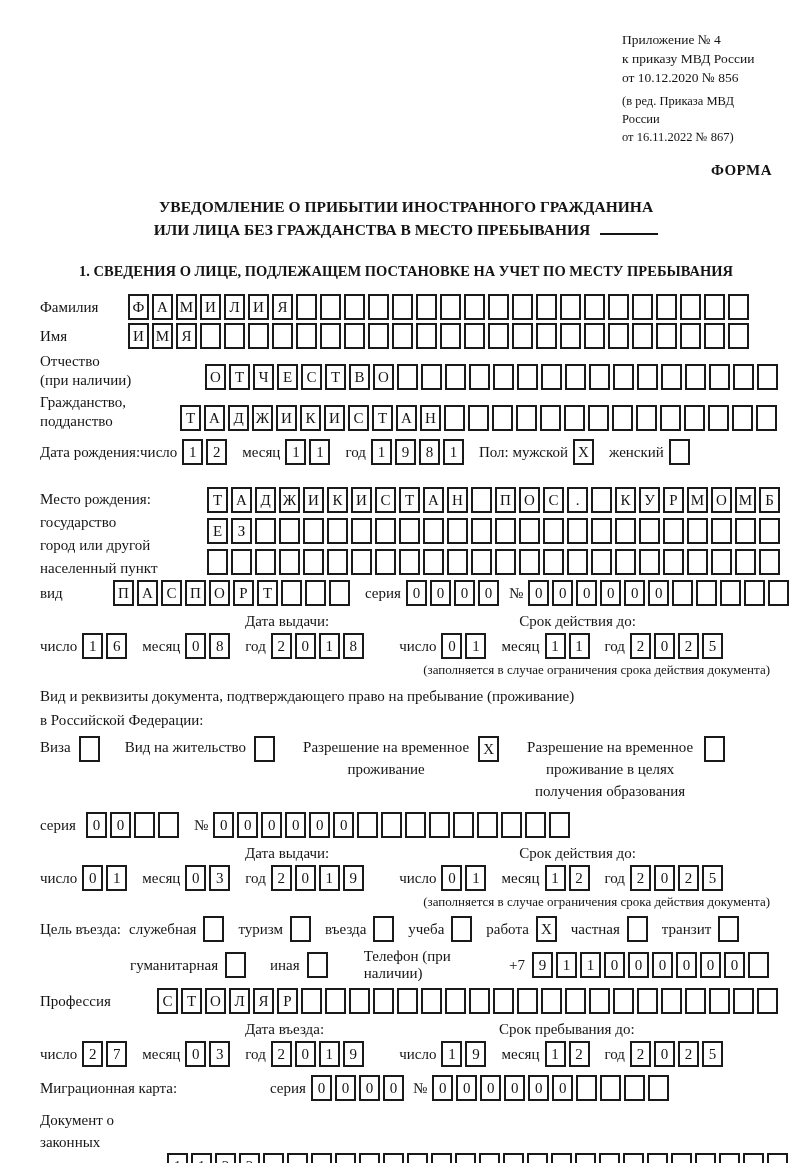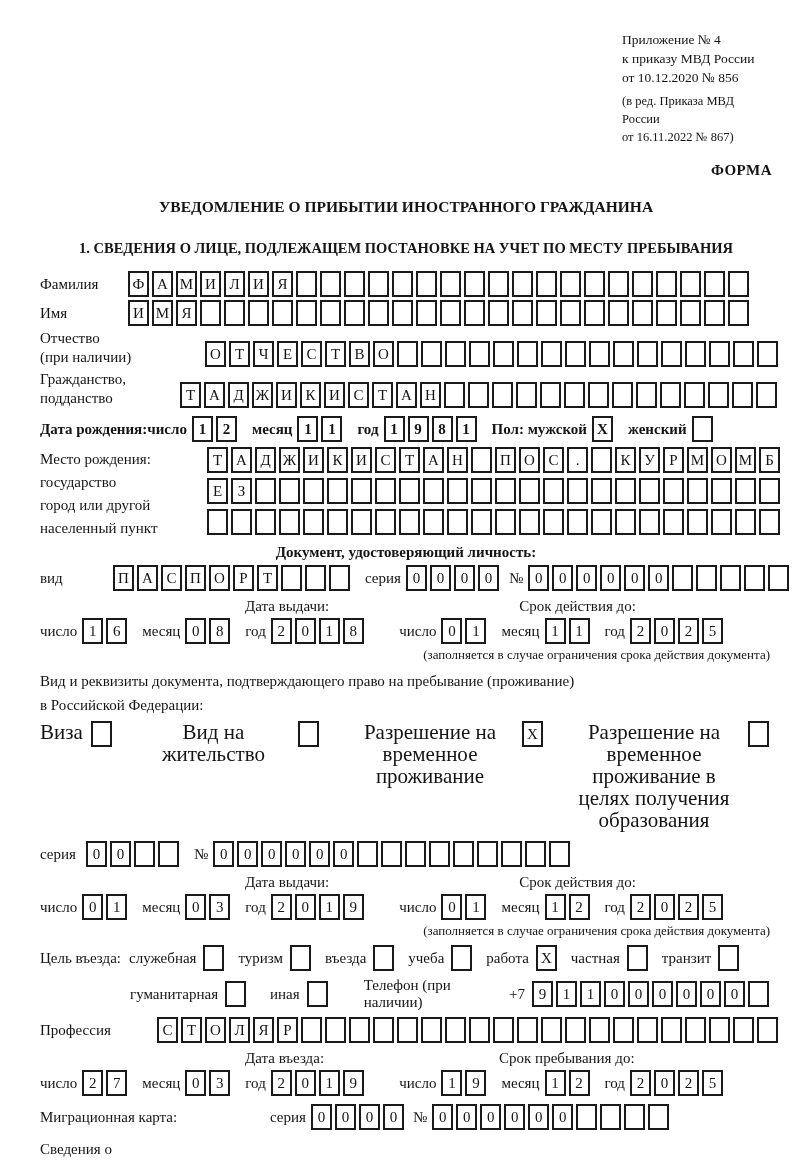--- a/index.html
+++ b/index.html
@@ -32,21 +32,21 @@
   .dates-row{display:flex;align-items:center;margin-bottom:3px;}
   .dates-right{margin-left:auto;margin-right:46px;}
   .dhead-row{display:flex;font-size:15px;margin:7px 0 3px 0;}
   .note{font-size:13px;text-align:right;margin:1px 2px 6px 0;}
 
   .docline{font-size:15px;line-height:24px;}
   .dochead{font-weight:bold;font-size:15px;text-align:center;margin:4px 0 4px 0;}
 
   .optrow{display:flex;align-items:flex-start;margin:4px 0 10px 0;}
   .opt{display:flex;align-items:flex-start;}
-  .optlbl{font-size:21px;line-height:22px;text-align:center;}
+  .optlbl{font-size:15px;line-height:22px;text-align:center;}
   .opt .cells{margin-left:8px;margin-top:0;}
 
   .pitem{display:inline-flex;align-items:center;margin-right:11px;}
   .pitem .plbl{font-size:15px;margin-right:7px;}
   .indent90{margin-left:90px;}
   .phone-label{font-size:15px;margin:0 10px 0 22px;}
   .phone-prefix{font-size:15px;margin-right:7px;}
 
   .bp-rows .cells{margin-bottom:5px;display:flex;}
 </style>
@@ -59,20 +59,21 @@
     <div>Приложение № 4</div>
     <div>к приказу МВД России</div>
     <div>от 10.12.2020 № 856</div>
     <div class="ed ed1">(в ред. Приказа МВД России</div>
     <div class="ed">от 16.11.2022 № 867)</div>
   </div>
   <div class="forma">ФОРМА</div>
 
   <div class="title">
     <div>УВЕДОМЛЕНИЕ О ПРИБЫТИИ ИНОСТРАННОГО ГРАЖДАНИНА</div>
+    <div><span>ИЛИ ЛИЦА БЕЗ ГРАЖДАНСТВА В МЕСТО ПРЕБЫВАНИЯ</span><span class="uline"></span></div>
   </div>
 
   <div class="sec">1. СВЕДЕНИЯ О ЛИЦЕ, ПОДЛЕЖАЩЕМ ПОСТАНОВКЕ НА УЧЕТ ПО МЕСТУ ПРЕБЫВАНИЯ</div>
 
   <div class="row">
     <span class="lbl w88">Фамилия</span>
     <span class="cells">
         <span class="cell">Ф</span>
         <span class="cell">А</span>
         <span class="cell">М</span>
@@ -194,21 +195,21 @@
         <span class="cell"></span>
         <span class="cell"></span>
         <span class="cell"></span>
         <span class="cell"></span>
         <span class="cell"></span>
         <span class="cell"></span>
         <span class="cell"></span>
       </span>
   </div>
 
-  <div class="row" style="margin-bottom:5px;font-weight:bold;">
+  <div class="row" style="margin-bottom:22px;">
     <span class="lbl">Дата рождения:</span>
     <span class="dgrp">
       <span class="dlbl">число</span>
       <span class="cells">
           <span class="cell">1</span>
           <span class="cell">2</span>
         </span>
       <span class="dlbl">месяц</span>
       <span class="cells">
           <span class="cell">1</span>
@@ -314,21 +315,20 @@
           <span class="cell"></span>
           <span class="cell"></span>
           <span class="cell"></span>
           <span class="cell"></span>
           <span class="cell"></span>
           <span class="cell"></span>
         </span>
     </span>
   </div>
 
-  <div class="dochead">Документ, удостоверяющий личность:</div>
   <div class="row">
     <span class="lbl w73">вид</span>
     <span class="cells">
         <span class="cell">П</span>
         <span class="cell">А</span>
         <span class="cell">С</span>
         <span class="cell">П</span>
         <span class="cell">О</span>
         <span class="cell">Р</span>
         <span class="cell">Т</span>
@@ -675,21 +675,21 @@
         <span class="cell">0</span>
         <span class="cell"></span>
         <span class="cell"></span>
         <span class="cell"></span>
         <span class="cell"></span>
       </span>
   </div>
 
   <div class="rowt" style="margin-top:8px;">
     <span class="lbl2 w105" style="line-height:22px;">
-      <span>Сведения о</span><br>
+      <span>Документ о</span><br>
       <span>законных</span><br>
       <br>
       <br>
       <br>
       
     </span>
     <span class="bp-rows" style="margin-left:22px;margin-top:2px;">
       <span class="cells" style="margin-bottom:7px;">
           <span class="cell">1</span>
           <span class="cell">1</span>

